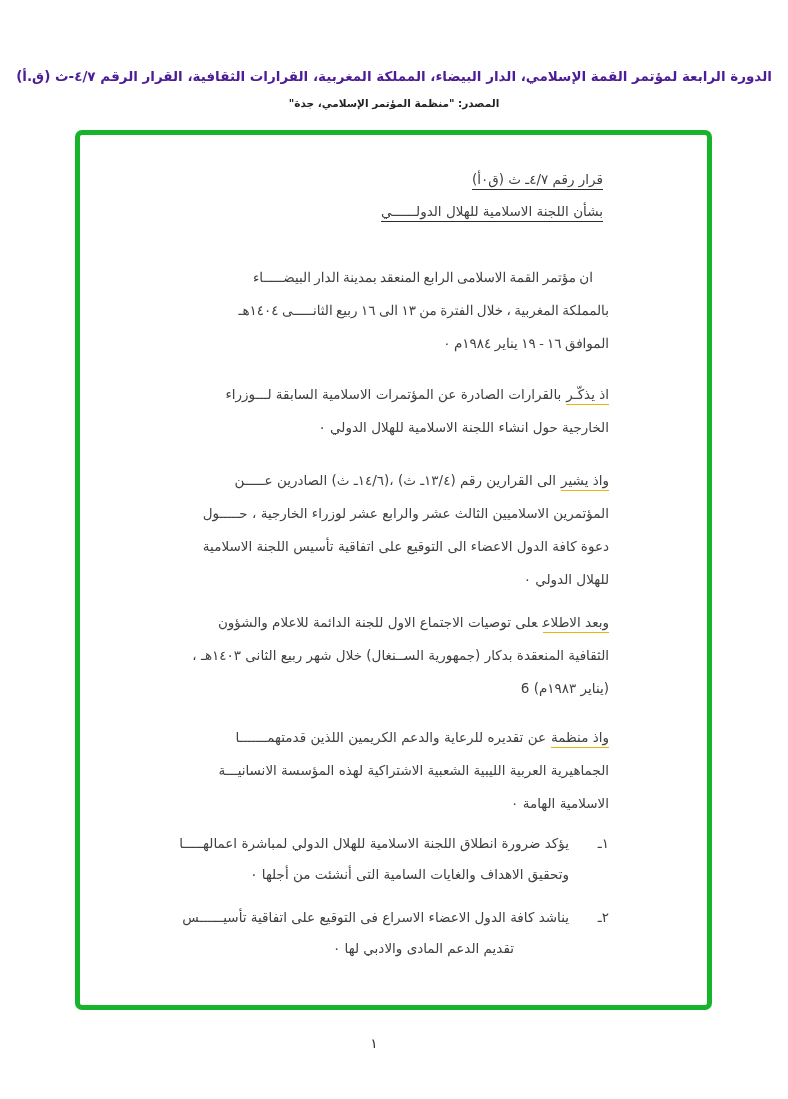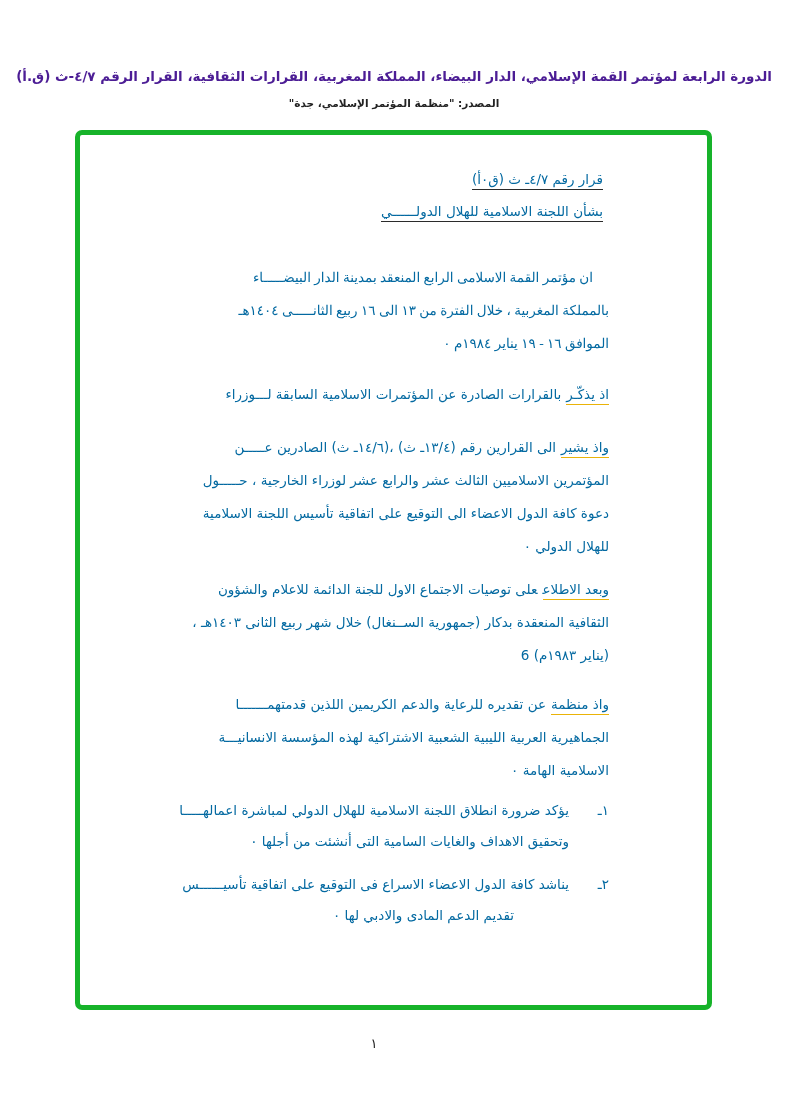--- a/index.html
+++ b/index.html
@@ -18,21 +18,21 @@
     direction:rtl;font-weight:bold;font-size:10.5px;color:#222;
   }
   
   .frame{
     position:absolute;left:75px;top:130px;width:627px;height:870px;
     border:5px solid var(--green,#17b32a);border-radius:7px;background:#fff;
   }
   .content{
     position:absolute;top:0;right:0;left:0;bottom:0;
     padding:28px 98px 0 30px;direction:rtl;text-align:right;
-    font-size:13.5px;line-height:33px;color:#0369a1;
+    font-size:13.5px;line-height:33px;color:#404040;
   }
   .line{white-space:nowrap;overflow:hidden;}
   .u{border-bottom:1px solid #2b2b2b;padding-bottom:2px;}
   .lead{border-bottom:1px solid #eab308;padding-bottom:2px;margin-left:5px;}
   .title{margin-bottom:34px;margin-left:0;margin-right:6px;}
   .title .line{line-height:32px;}
   .p1{margin-bottom:18px;font-family:Liberation Serif, serif;}
   .p2{margin-bottom:20px;}
   .p3{margin-bottom:10px;}
   .p4{margin-bottom:16px;}
@@ -64,20 +64,21 @@
     </div>
 
     <div class="p1">
       <div class="line indent-sm">ان مؤتمر القمة الاسلامى الرابع المنعقد بمدينة الدار البيضـــــاء</div>
       <div class="line">بالمملكة المغربية ، خلال الفترة من ١٣ الى ١٦ ربيع الثانـــــى ١٤٠٤هـ</div>
       <div class="line">الموافق ١٦ - ١٩ يناير ١٩٨٤م ٠</div>
     </div>
 
     <div class="p2">
       <div class="line"><span class="lead">اذ يذكّـر</span><span>بالقرارات الصادرة عن المؤتمرات الاسلامية السابقة لـــوزراء</span></div>
+      <div class="line">الخارجية حول انشاء اللجنة الاسلامية للهلال الدولي ٠</div>
     </div>
 
     <div class="p3">
       <div class="line"><span class="lead">واذ يشير</span><span>الى القرارين رقم (١٣/٤ـ ث) ،(١٤/٦ـ ث) الصادرين عـــــن</span></div>
       <div class="line">المؤتمرين الاسلاميين الثالث عشر والرابع عشر لوزراء الخارجية ، حـــــول</div>
       <div class="line">دعوة كافة الدول الاعضاء الى التوقيع على اتفاقية تأسيس اللجنة الاسلامية</div>
       <div class="line">للهلال الدولي ٠</div>
     </div>
 
     <div class="p4">

